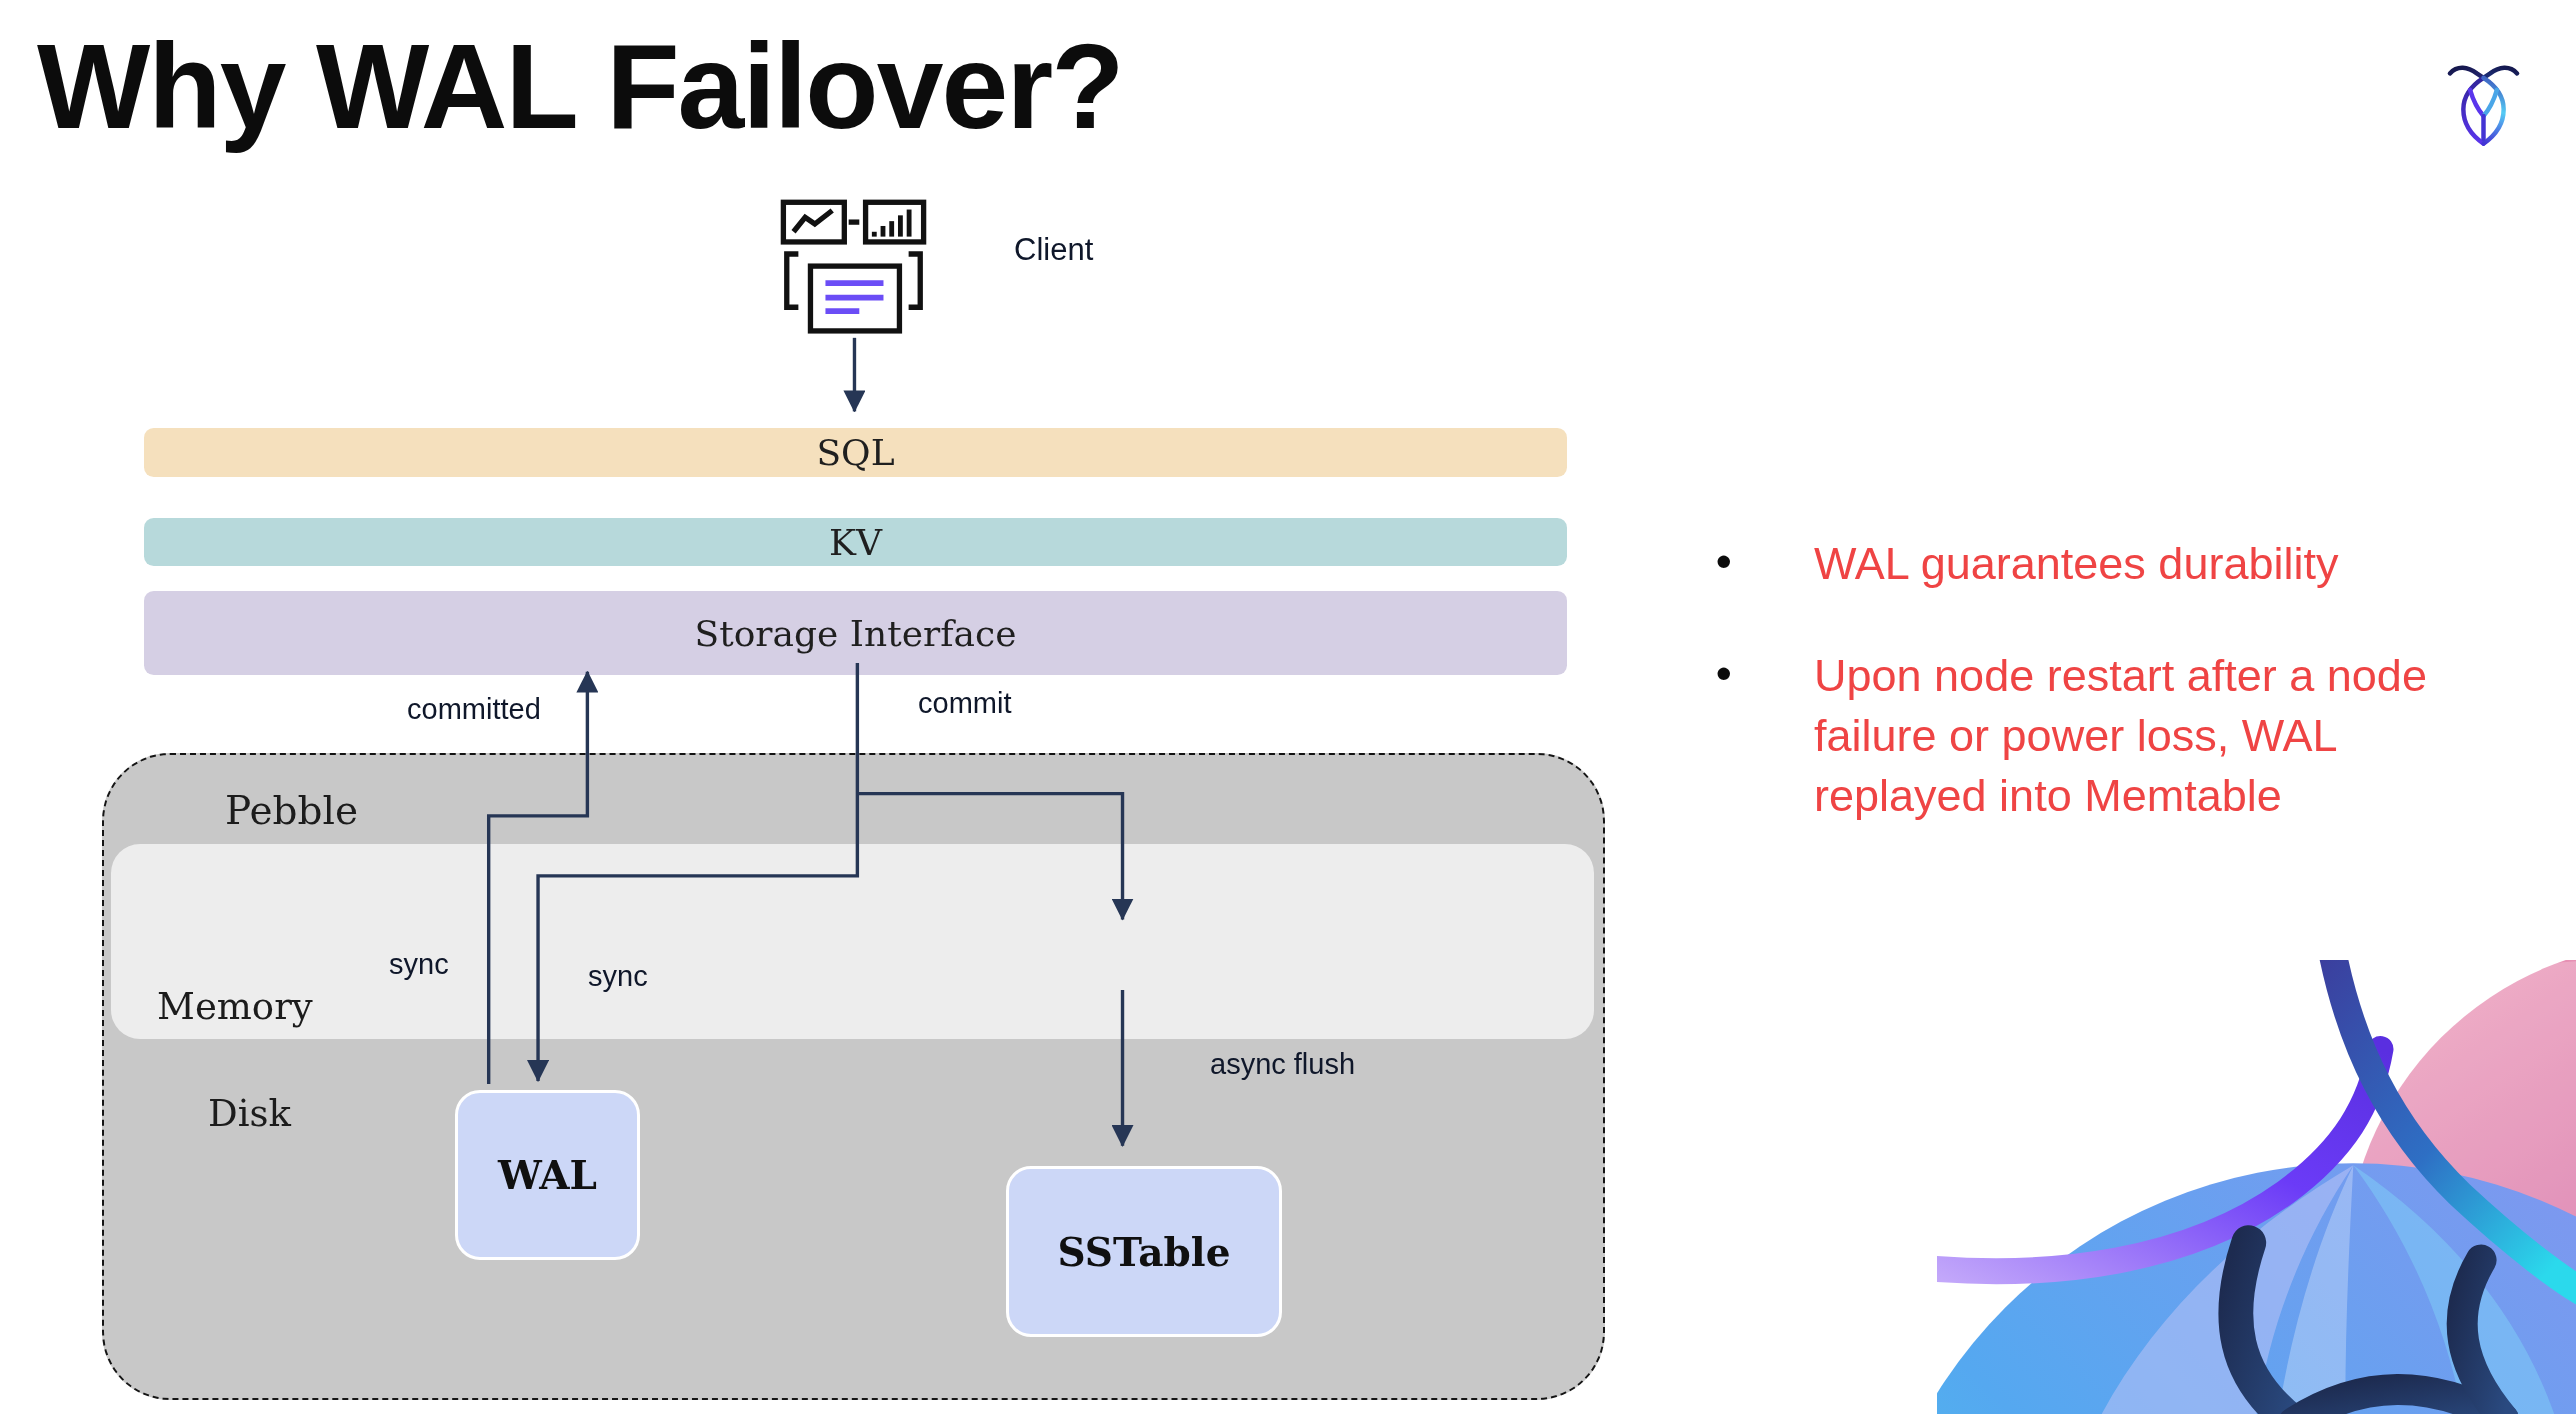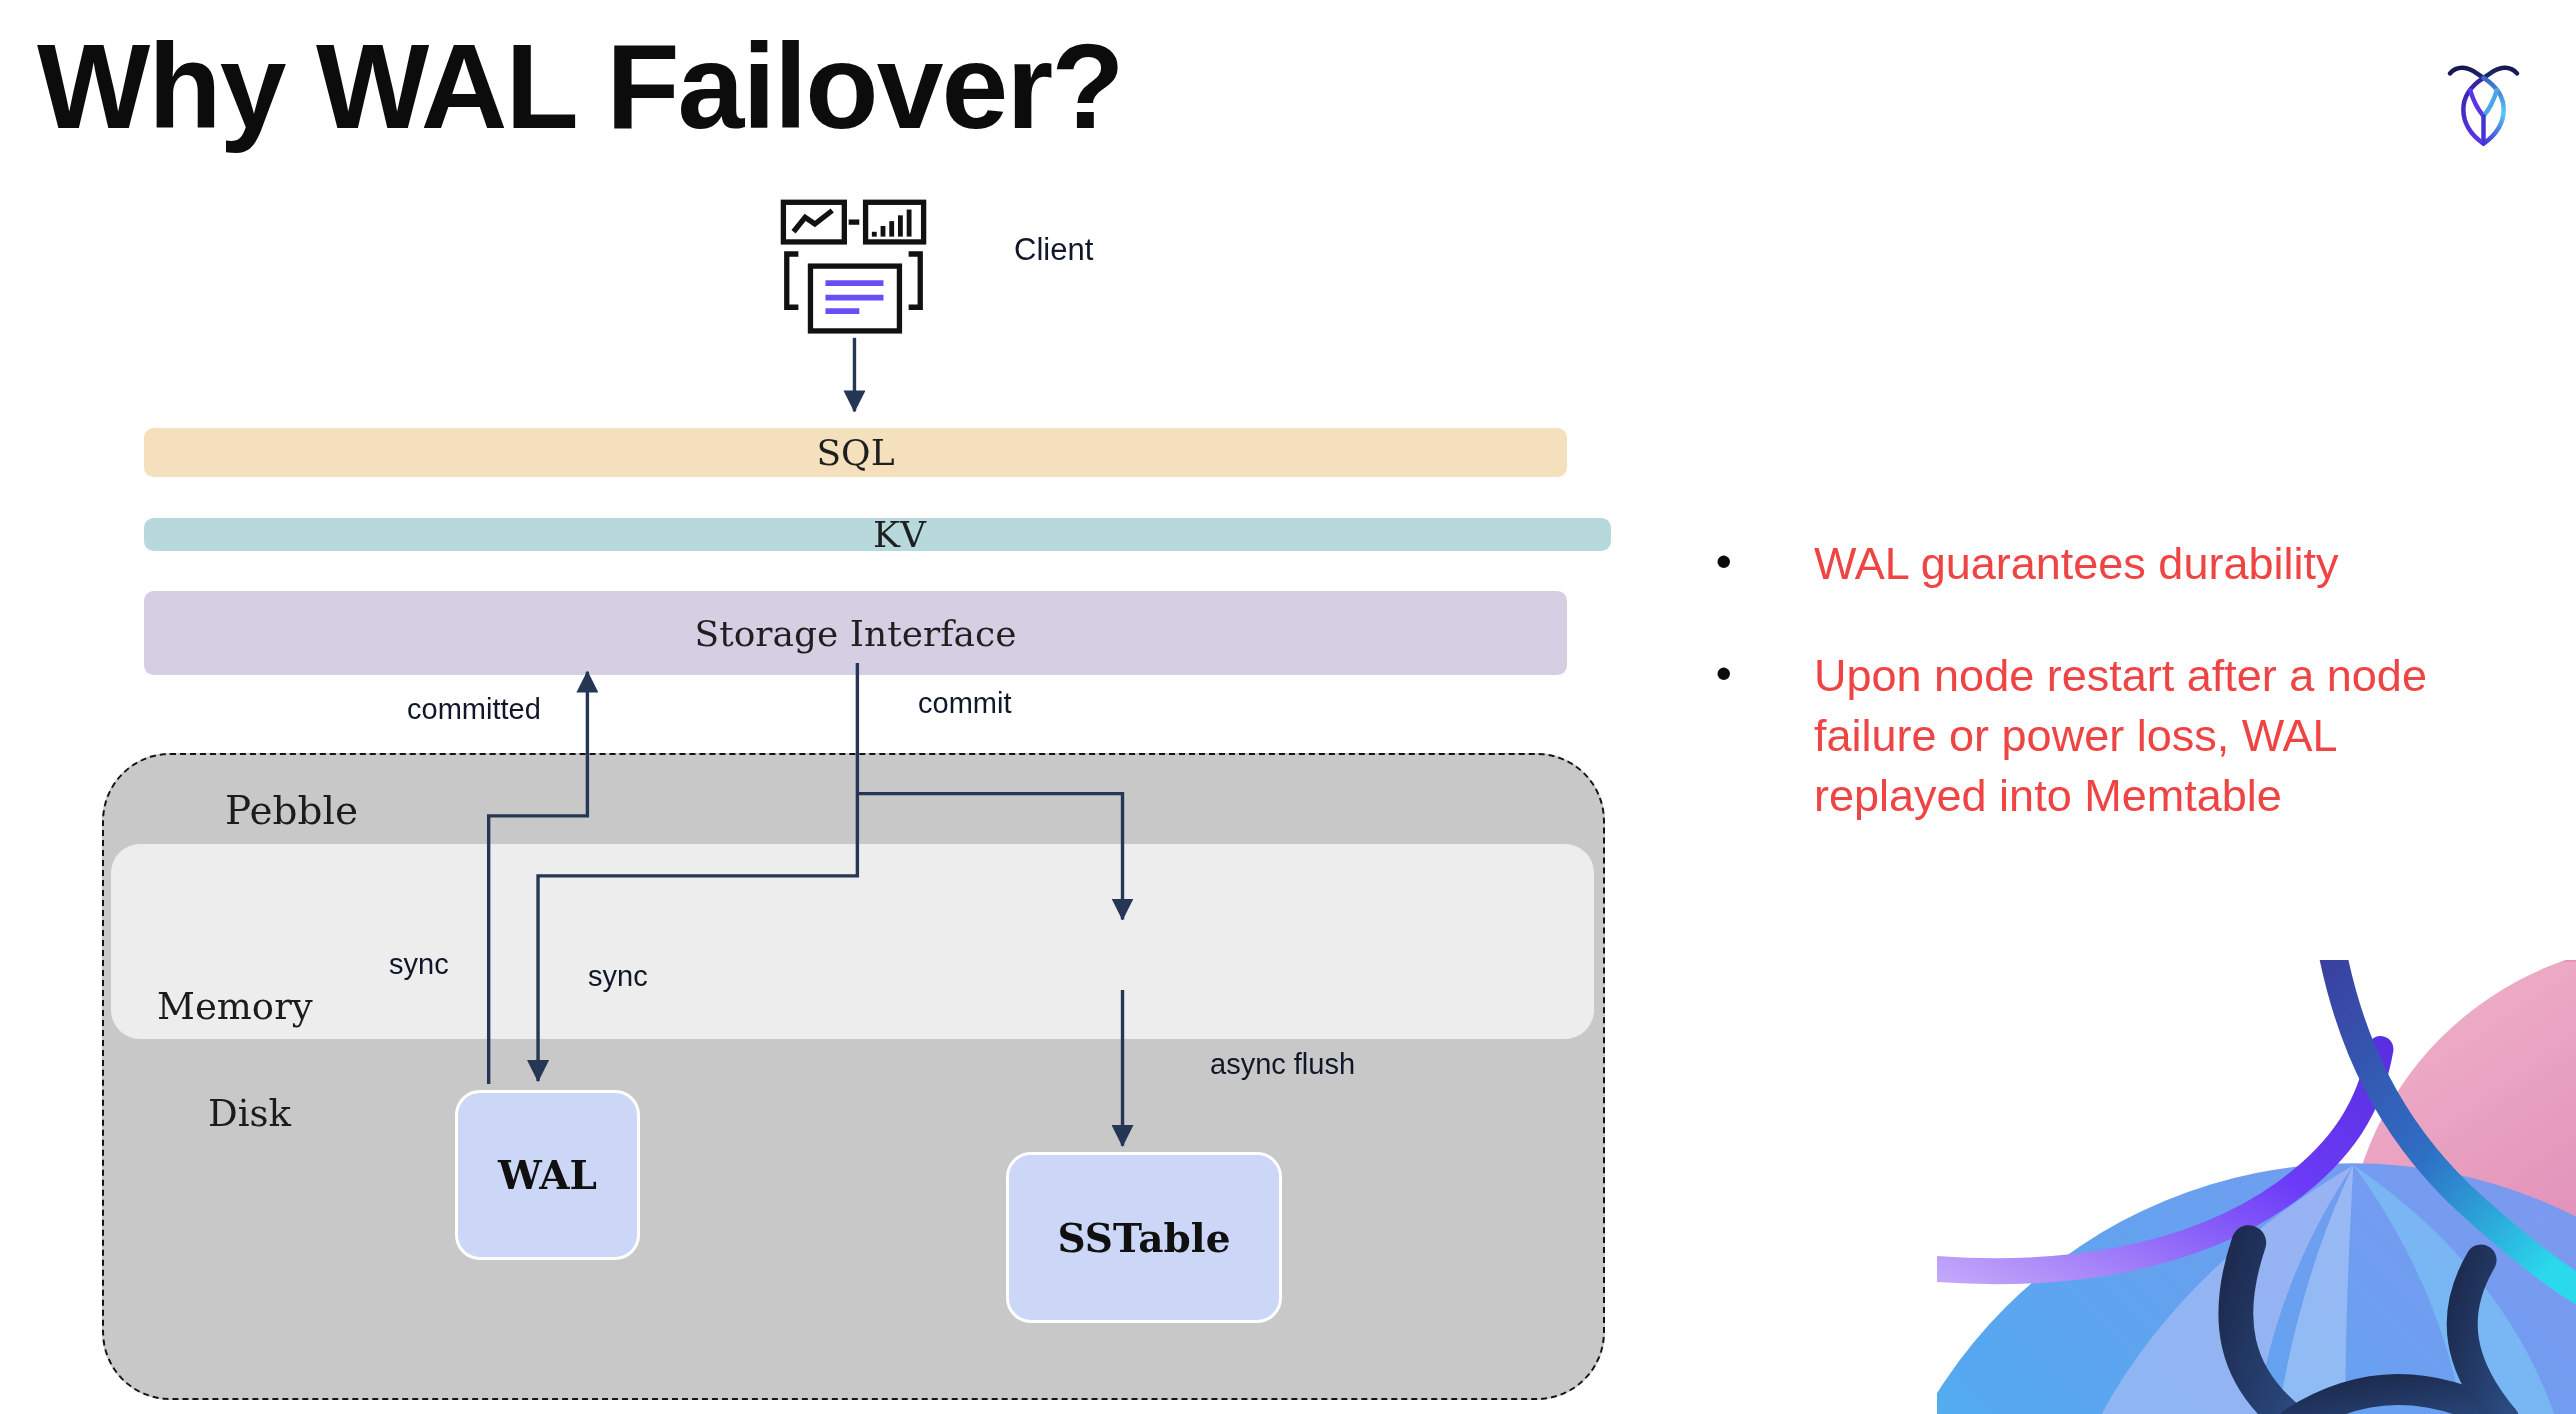--- a/index.html
+++ b/index.html
@@ -13,21 +13,21 @@
     left:37px;top:17.4px;font-size:120px;font-weight:800;letter-spacing:-1.9px;
     color:#0c0c0c;white-space:nowrap;
   }
   
   .bar{
     left:144px;width:1423px;border-radius:9.7px;
     display:flex;align-items:center;justify-content:center;
     font-family:"DejaVu Serif",serif;font-size:36px;color:#1f1f1f;margin-top:13px;
   }
   .bar-sql{top:415px;height:49px;}
-  .bar-kv{top:505px;height:33px;padding-left:44px;}
+  .bar-kv{top:505px;height:48px;}
   .bar-si{top:578px;height:84px;}
   
   .edge-label{font-size:29px;color:#0f172a;white-space:nowrap;}
   
   .pebble{
     left:102px;top:753px;width:1503px;height:647px;
     border:2.9px dashed #141414;border-radius:68px;box-sizing:border-box;
   }
   .memory-band{left:6.8px;top:89px;width:1483px;height:195px;border-radius:29px;}
   .region-label{font-family:"DejaVu Serif",serif;font-size:37px;color:#1c1c1c;white-space:nowrap;}
@@ -131,21 +131,21 @@
   <div class="abs region-label" style="left:53px;top:230px;">Memory</div>
   <div class="abs region-label" style="left:104px;top:337px;">Disk</div>
 
   <div class="abs edge-label" style="left:285px;top:193px;">sync</div>
   <div class="abs edge-label" style="left:484px;top:205px;">sync</div>
   <div class="abs edge-label" style="left:1106px;top:293px;">async flush</div>
 
   <div class="abs node node-wal" style="background-color: rgb(204, 215, 247);">
     <span>WAL</span>
   </div>
-  <div class="abs node node-sstable" style="background-color: rgb(204, 215, 247);">
+  <div class="abs node node-sstable" style="background-color: rgb(204, 215, 247); margin-top: 14px;">
     <span>SSTable</span>
   </div>
 </div>
 
 <svg class="abs" style="left:0;top:0;pointer-events:none;" width="2576" height="1415" viewBox="0 0 2662 1462">
   <defs>
     <marker id="ah" viewBox="0 0 10 10" refX="9.5" refY="5" markerWidth="6.5" markerHeight="6.5" orient="auto-start-reverse">
       <path d="M0,0 L10,5 L0,10 z" fill="#263655"></path>
     </marker>
   </defs>

